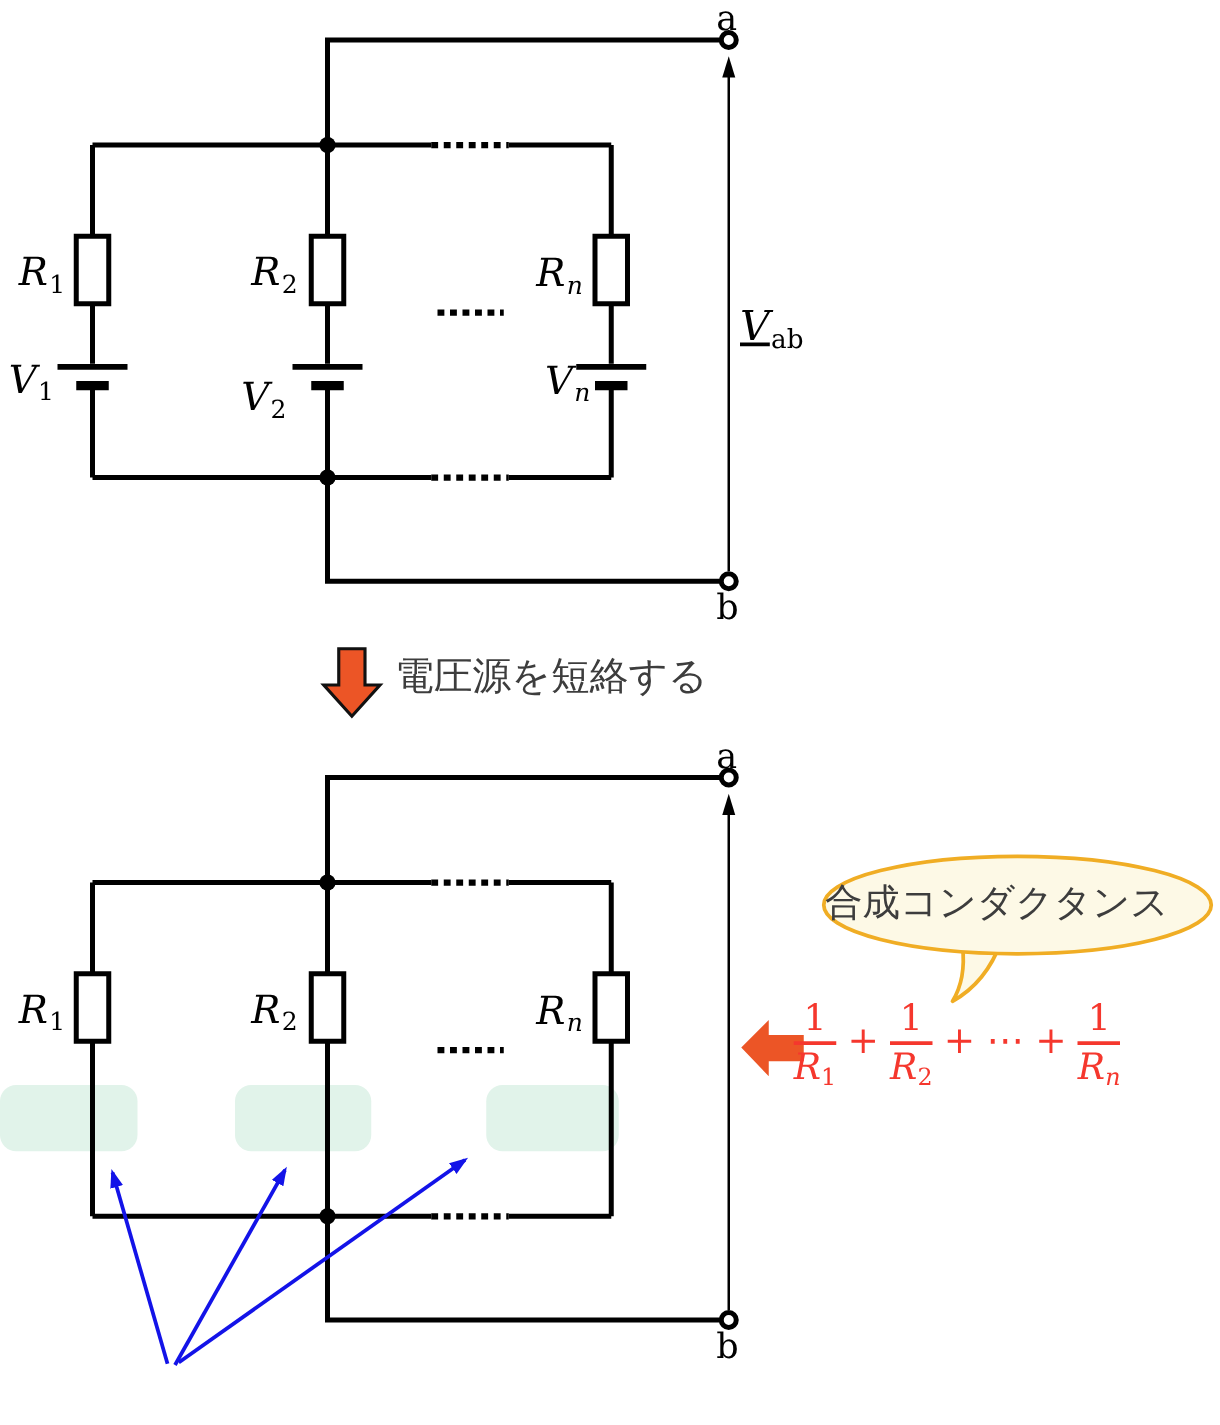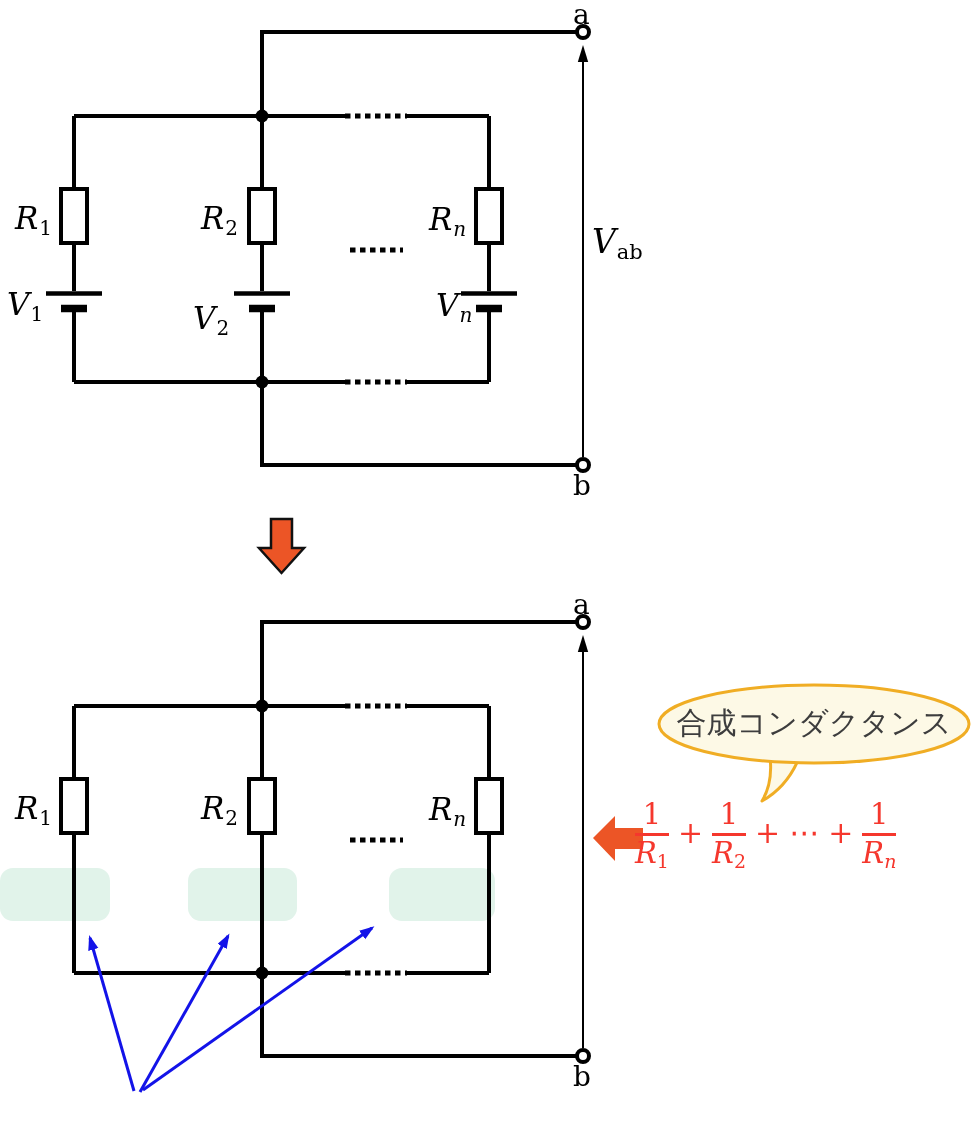--- a/index.html
+++ b/index.html
@@ -8,21 +8,21 @@
   .stage svg{position:absolute;left:0;top:0;}
   
   .lab{position:absolute;font-family:"DejaVu Serif","Liberation Serif",serif;
        font-style:italic;font-size:31px;color:#000;line-height:1;white-space:nowrap;}
   .lab sub{font-size:20px;font-style:normal;line-height:0;vertical-align:-0.30em;margin-left:1px;}
   .lab sub.it{font-style:italic;}
   .lab.rom{font-style:normal;font-size:28px;}
   
   .jp{position:absolute;font-family:"Liberation Sans",sans-serif;font-size:31px;
       color:#3d3d3d;line-height:1.15;white-space:nowrap;}
-  .bubble-label{left:660px;top:706px;width:308px;text-align:center;font-size:30px;}
+  .bubble-label{left:660px;top:706px;width:308px;text-align:left;font-size:30px;}
   
   .formula{position:absolute;left:635px;top:800px;display:flex;align-items:center;gap:9px;
            color:#f5372d;font-family:"DejaVu Serif","Liberation Serif",serif;}
   .frac{display:flex;flex-direction:column;align-items:center;line-height:1;}
   .frac .bar{height:3px;background:#f5372d;align-self:stretch;margin:4px 0 3px 0;}
   .num{font-size:29px;font-style:normal;}
   .den{font-size:29px;font-style:italic;white-space:nowrap;}
   .den sub{font-size:19px;font-style:normal;line-height:0;vertical-align:-0.28em;}
   .den sub.it{font-style:italic;}
   .op{font-size:30px;padding-bottom:4px;}
@@ -122,25 +122,26 @@
   </svg>
 
   <span class="lab" style="left:15px;top:203px;"><span>R</span><sub>1</sub></span>
   <span class="lab" style="left:201px;top:203px;"><span>R</span><sub>2</sub></span>
   <span class="lab" style="left:429px;top:204px;"><span>R</span><sub class="it">n</sub></span>
 
   <span class="lab" style="left:7px;top:289px;"><span>V</span><sub>1</sub></span>
   <span class="lab" style="left:193px;top:303px;"><span>V</span><sub>2</sub></span>
   <span class="lab" style="left:436px;top:290px;"><span>V</span><sub class="it">n</sub></span>
 
-  <span class="lab" style="left:592px;top:225px;font-size:33px;"><span>V</span><sub style="font-size:21px;">ab</sub></span>
+  <span class="lab" style="left:592px;top:244px;font-size:33px;text-decoration:underline;"><span>V</span><sub style="font-size:21px;">ab</sub></span>
 
   <span class="lab rom" style="left:573px;top:1px;">a</span>
   <span class="lab rom" style="left:573px;top:472px;">b</span>
 
+  <span class="jp" style="left:316px;top:523px;">電圧源を短絡する</span>
 
   <span class="lab" style="left:15px;top:793px;"><span>R</span><sub>1</sub></span>
   <span class="lab" style="left:201px;top:793px;"><span>R</span><sub>2</sub></span>
   <span class="lab" style="left:429px;top:794px;"><span>R</span><sub class="it">n</sub></span>
 
   <span class="lab rom" style="left:573px;top:591px;">a</span>
   <span class="lab rom" style="left:573px;top:1063px;">b</span>
 
   <span class="jp bubble-label">合成コンダクタンス</span>
 

